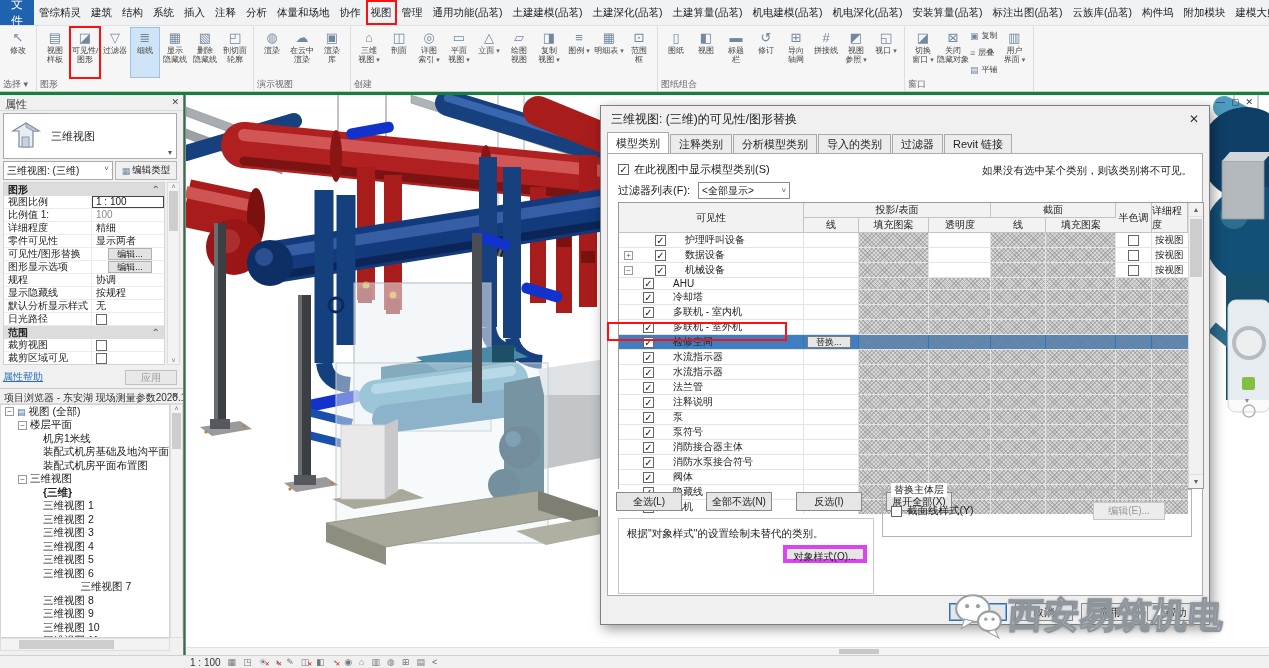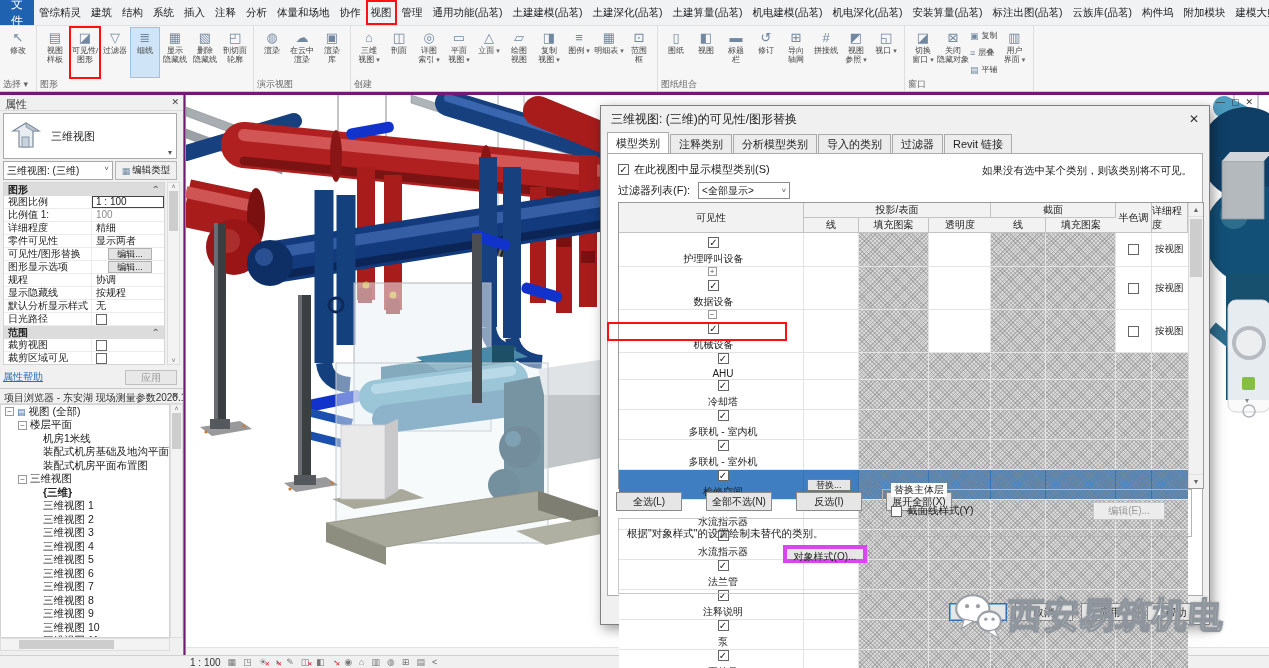--- a/index.html
+++ b/index.html
@@ -1,17 +1,17 @@
 <!DOCTYPE html>
 <html><head>
 <meta charset="utf-8">
 <style>
   html,body{margin:0;padding:0;background:#cfcfcf;}
   *{box-sizing:border-box;}
-  #app{position:relative;width:1269px;height:668px;background:#701a75;font-family:"Liberation Sans","DejaVu Sans",sans-serif;overflow:hidden;color:#222;}
+  #app{position:relative;width:1269px;height:668px;background:#15803d;font-family:"Liberation Sans","DejaVu Sans",sans-serif;overflow:hidden;color:#222;}
 
   
   #menubar{position:absolute;left:0;top:0;right:0;height:26px;background:#f0f2f4;border-bottom:1px solid #e0e2e4;display:flex;align-items:stretch;}
   #file-btn{background:#1f62b0;color:#fff;padding:0 11px;display:flex;align-items:center;font-size:12px;}
   .mtab{padding:0 5px;font-size:10.5px;display:flex;align-items:center;color:#222;white-space:nowrap;cursor:default;}
   .mtab.red-annot{box-shadow:inset 0 0 0 2px #ff1010;}
 
   
   #ribbon{position:absolute;top:26px;left:0;right:0;height:66px;background:#f6f6f6;border-bottom:1px solid #c9c9c9;display:flex;}
   .rgroup{display:flex;flex-direction:column;border-right:1px solid #dedede;padding:1px 3px 0;}
@@ -87,21 +87,21 @@
   .hc{display:flex;align-items:center;justify-content:center;border-right:1px solid #c3c3c3;background:#f2f2f2;}
   .hgroup{display:flex;flex-direction:column;border-right:1px solid #c3c3c3;}
   .hgroup .top{height:15px;display:flex;align-items:center;justify-content:center;border-bottom:1px solid #c3c3c3;}
   .hgroup .bot{flex:1;display:flex;}
   .hgroup .bot .hc:last-child{border-right:none;}
   #vg-rows{flex:1;display:flex;flex-direction:column;}
   .vrow{flex:1;display:flex;background:#fff;border-bottom:1px solid #e4e4e4;}
   .vrow:last-child{border-bottom:none;}
   .vcell{border-right:1px solid #e4e4e4;display:flex;align-items:center;overflow:hidden;}
   .vcell:last-child{border-right:none;}
-  .ncell{gap:4px;font-size:10px;white-space:nowrap;flex-direction:column;}
+  .ncell{gap:19px;font-size:10px;white-space:nowrap;}
   .hatch{background-color:#d7d7d7;background-image:repeating-linear-gradient(45deg,rgba(135,135,135,.45) 0 1px,transparent 1px 3px),repeating-linear-gradient(135deg,rgba(135,135,135,.45) 0 1px,transparent 1px 3px);}
   .vrow.sel{background:#3f7fc1;}
   .vrow.sel .vcell{border-color:#3a74b0;}
   .vrow.sel .hatch{background-color:#4f86bd;}
   .ovr-btn{background:#e6e6e6;border:1px solid #7a7a7a;font-size:9px;height:12px;line-height:10px;padding:0 8px;margin:auto 3px;white-space:nowrap;}
   .vscroll{width:17px;background:#f1f1f1;border-left:1px solid #d9d9d9;display:flex;flex-direction:column;font-size:7px;color:#666;text-align:center;}
   .vscroll .arr{height:14px;line-height:14px;background:#f1f1f1;border-bottom:1px solid #e0e0e0;}
   .vscroll .arr.b{margin-top:auto;border-top:1px solid #e0e0e0;border-bottom:none;}
   .vscroll .vthumb{height:58px;background:#cdcdcd;margin:2px 1px;}
   #dlg-selbtns{position:absolute;left:8px;top:338px;display:flex;gap:24px;}
@@ -484,21 +484,21 @@
           <span class="tlab">三维视图 4</span>
         </div>
         <div class="trow" style="padding-left: 30px;">
           <span class="texp-sp"></span>
           <span class="tlab">三维视图 5</span>
         </div>
         <div class="trow" style="padding-left: 30px;">
           <span class="texp-sp"></span>
           <span class="tlab">三维视图 6</span>
         </div>
-        <div class="trow" style="padding-left: 30px;">
+        <div class="trow" style="padding-left: 30px; justify-content: center;">
           <span class="texp-sp"></span>
           <span class="tlab">三维视图 7</span>
         </div>
         <div class="trow" style="padding-left: 30px;">
           <span class="texp-sp"></span>
           <span class="tlab">三维视图 8</span>
         </div>
         <div class="trow" style="padding-left: 30px;">
           <span class="texp-sp"></span>
           <span class="tlab">三维视图 9</span>

